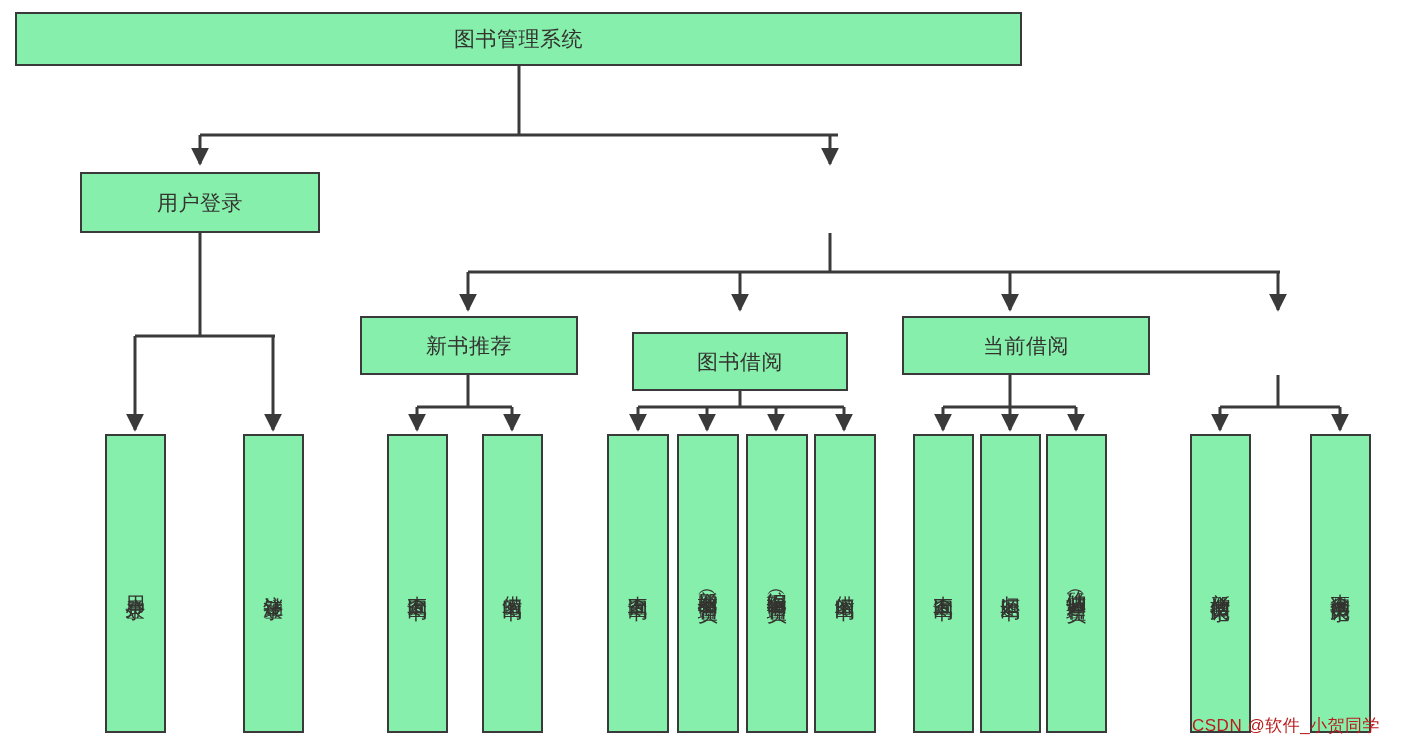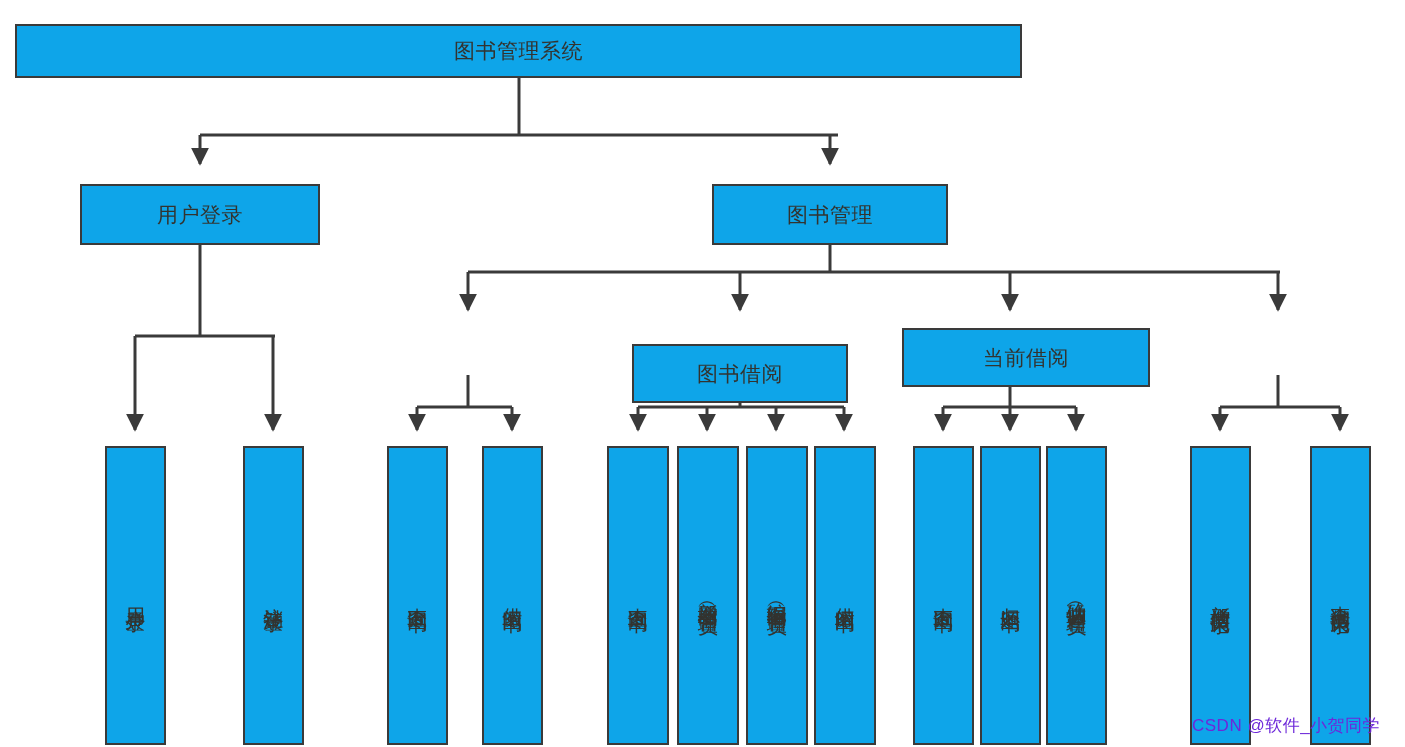--- a/index.html
+++ b/index.html
@@ -22,27 +22,26 @@
     position: absolute;
     left: 0;
     top: 0;
     width: 1405px;
     height: 747px;
     pointer-events: none;
   }
   .node {
     position: absolute;
     box-sizing: border-box;
-    background: #0ea5e9;
+    background: #86efac;
     border: 2px solid #3a3a3a;
     display: flex;
     align-items: center;
     justify-content: center;
     color: #33332f;
-    margin-top: 12px;
   }
   .node-h {
     font-size: 21px;
     line-height: 1.2;
     letter-spacing: 0.5px;
     white-space: nowrap;
   }
   
   .node-v {
     align-items: center;
@@ -55,21 +54,21 @@
     line-height: 1.32;
     letter-spacing: 2px;
     white-space: nowrap;
     color: #33332f;
   }
   .watermark {
     position: absolute;
     left: 1192px;
     top: 714px;
     font-size: 17px;
-    color: #6d28d9;
+    color: #b91c1c;
     white-space: nowrap;
     letter-spacing: 0.5px;
   }
 </style>
 </head>
 <body>
 
 <div id="diagram-root">
 
   <svg id="connectors" viewBox="0 0 1405 747">
@@ -123,24 +122,24 @@
   </svg>
 
   <div class="node node-h" style="left:15px; top:12px; width:1007px; height:54px;">
     <span>图书管理系统</span>
   </div>
 
   <div class="node node-h" style="left:80px; top:172px; width:240px; height:61px;">
     <span>用户登录</span>
   </div>
 
-  <div class="node node-h" style="left:712px; top:172px; width:236px; height:61px;">
-    <span>图书管理</span>
-  </div>
-
+
+  <div class="node node-h" style="left:360px; top:316px; width:218px; height:59px;">
+    <span>新书推荐</span>
+  </div>
 
   <div class="node node-h" style="left:632px; top:332px; width:216px; height:59px;">
     <span>图书借阅</span>
   </div>
 
   <div class="node node-h" style="left:902px; top:316px; width:248px; height:59px;">
     <span>当前借阅</span>
   </div>
 
 

